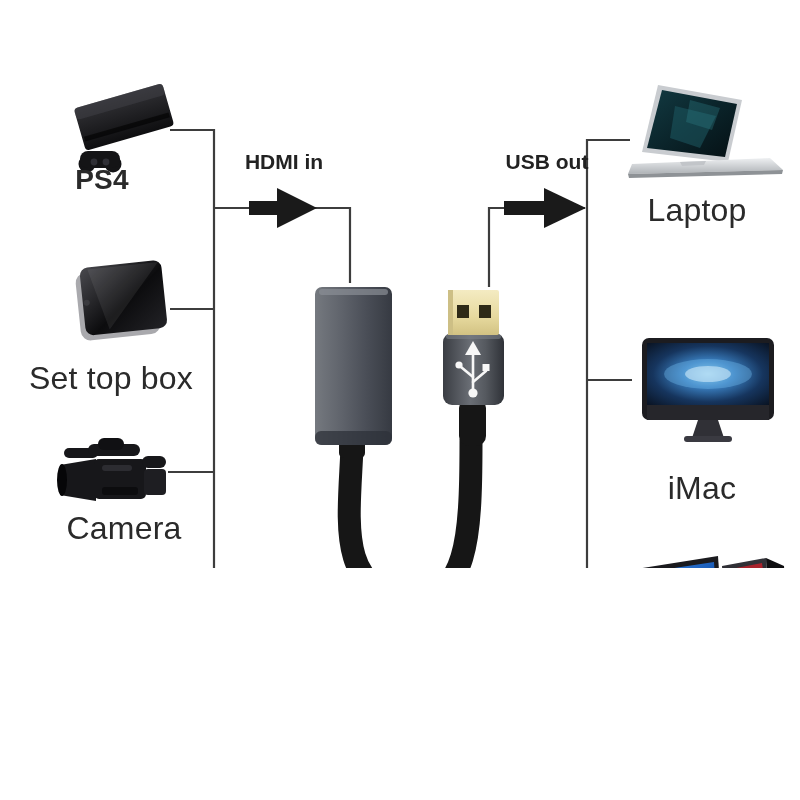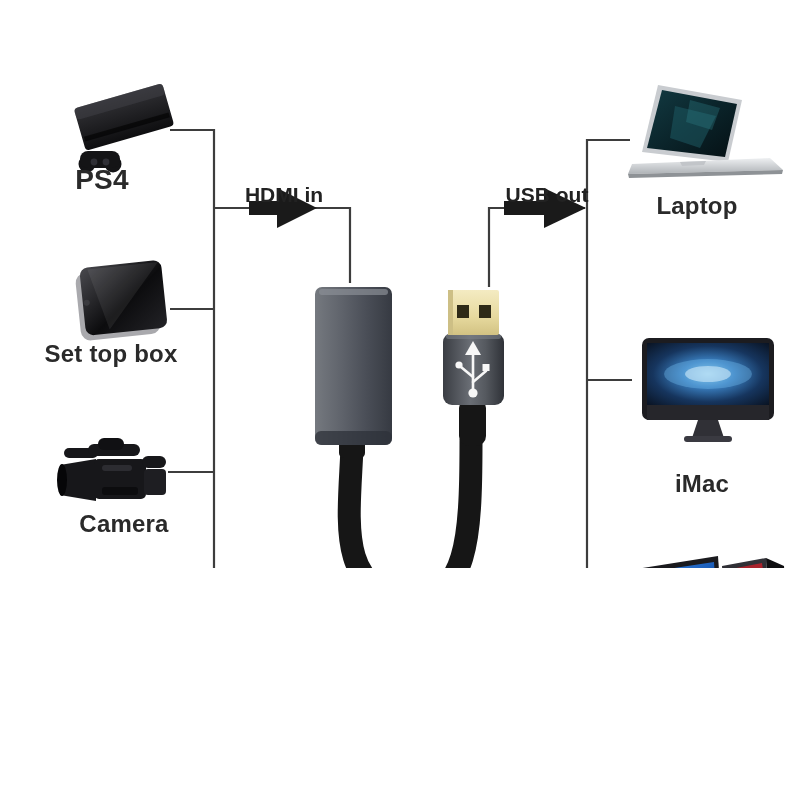--- a/index.html
+++ b/index.html
@@ -3,26 +3,26 @@
 <meta charset="utf-8">
 <style>
   html,body{margin:0;padding:0;background:#ffffff;}
   #canvas{
     position:relative;width:800px;height:568px;background:#ffffff;
     font-family:"Liberation Sans", sans-serif;overflow:hidden;margin:0 auto;
   }
   .abs{position:absolute;}
   .dev-label{
     position:absolute;transform:translateX(-50%);
-    color:#2a2a2a;font-weight:700;font-size:24px;white-space:nowrap;
+    color:#2a2a2a;font-weight:400;font-size:32px;white-space:nowrap;
     letter-spacing:0.2px;
   }
   .flow-label{
     position:absolute;transform:translateX(-50%);
-    color:#222222;font-weight:700;font-size:21px;white-space:nowrap;margin-top:33px;
+    color:#222222;font-weight:700;font-size:21px;white-space:nowrap;
   }
   .label-ps4{font-size:28px;font-weight:700;}
   svg{display:block;}
 </style>
 </head>
 <body>
 
 <div id="canvas">
 
   <svg class="abs" style="left:0;top:0" width="800" height="800" viewBox="0 0 800 800">
@@ -131,21 +131,21 @@
         <stop offset="1" stop-color="#232327"></stop>
       </linearGradient>
     </defs>
     <g transform="rotate(-6 57 48)">
       <rect x="13" y="14" width="80" height="68" rx="10" fill="#a9a9ad"></rect>
       <rect x="18" y="9" width="82" height="68" rx="8" fill="url(#stbG)"></rect>
       <polygon points="26,11 97,11 42,73" fill="#ffffff" opacity="0.07"></polygon>
       <circle cx="22" cy="44" r="3" fill="#3a3a3e"></circle>
     </g>
   </svg>
-  <div class="dev-label" style="left:111px;top:340px">Set top box</div>
+  <div class="dev-label" style="left:111px;top:360px">Set top box</div>
 
   <svg class="abs" style="left:50px;top:435px" width="135" height="85" viewBox="0 0 135 85">
     <g fill="#17171a">
       <rect x="14" y="13" width="34" height="10" rx="5"></rect>
       <rect x="38" y="9" width="52" height="12" rx="6"></rect>
       <rect x="48" y="3" width="26" height="12" rx="6" fill="#101013"></rect>
       <path d="M10,30 L46,24 L46,66 L10,60 z"></path>
       <ellipse cx="12" cy="45" rx="5" ry="16" fill="#060608"></ellipse>
       <rect x="44" y="24" width="52" height="40" rx="5"></rect>
       <rect x="92" y="21" width="24" height="12" rx="6"></rect>

